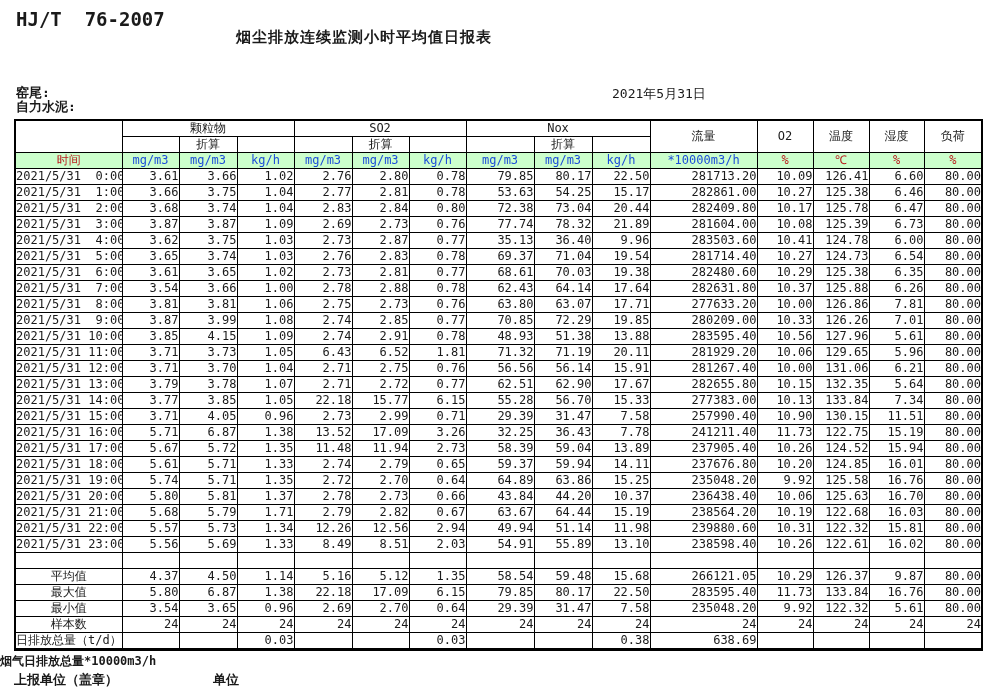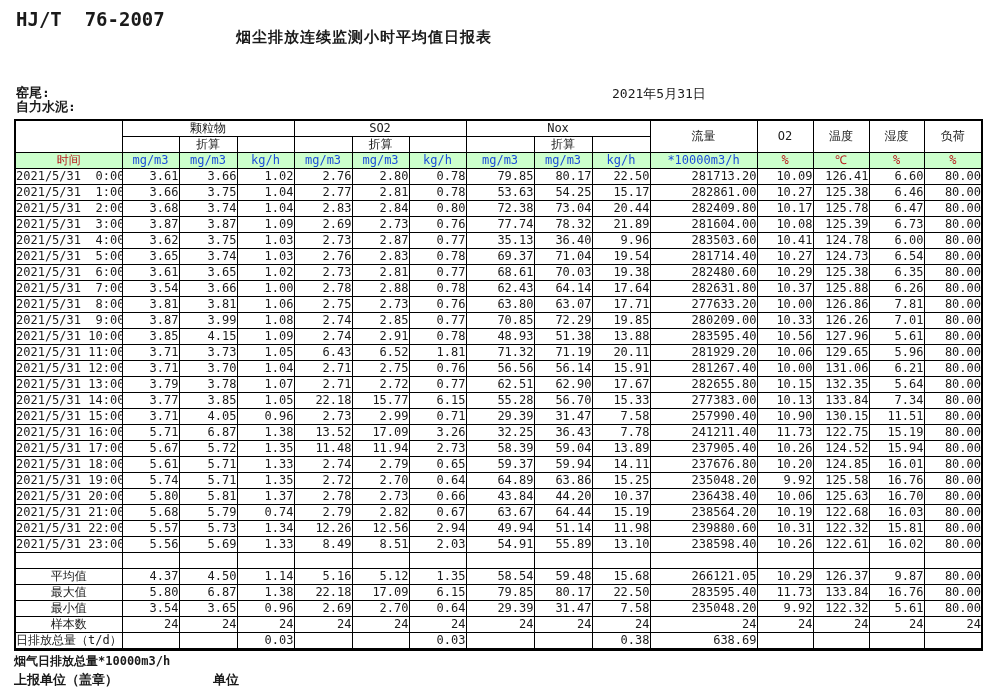--- a/index.html
+++ b/index.html
@@ -23,21 +23,21 @@
     height:15px;line-height:15px;padding:0;overflow:hidden;white-space:pre;
   }
   .report thead th{text-align:center;}
   .green-row th{background:#CCFFCC;}
   .accent{color:#b91c1c;}
   .unit{color:#1d4ed8;}
   .c-time{text-align:right;padding-right:4px;}
   .c-num{text-align:right;padding-right:5px;}
   .c-label{text-align:center;padding-right:4px;}
   .c-label-left{text-align:right;padding-left:2px;}
-  .footer-note{left:14px;top:653px;font-size:12px;font-weight:bold;white-space:pre;text-align:center;}
+  .footer-note{left:0;top:653px;font-size:12px;font-weight:bold;white-space:pre;text-align:center;}
   .footer-report{left:14px;top:671px;font-size:13px;font-weight:bold;white-space:pre;}
   .footer-unit{left:213px;top:671px;font-size:13px;font-weight:bold;white-space:pre;}
 </style>
 </head>
 <body>
 
 <div class="abs std-code">HJ/T  76-2007</div>
 <div class="abs page-title">烟尘排放连续监测小时平均值日报表</div>
 <div class="abs company-line">自力水泥:</div>
 <div class="abs kiln-line">窑尾:</div>
@@ -457,21 +457,21 @@
         <td class="c-num">236438.40</td>
         <td class="c-num">10.06</td>
         <td class="c-num">125.63</td>
         <td class="c-num">16.70</td>
         <td class="c-num">80.00</td>
       </tr>
       <tr>
         <td class="c-time">2021/5/31 21:00</td>
         <td class="c-num">5.68</td>
         <td class="c-num">5.79</td>
-        <td class="c-num">0.74</td>
+        <td class="c-num">1.71</td>
         <td class="c-num">2.79</td>
         <td class="c-num">2.82</td>
         <td class="c-num">0.67</td>
         <td class="c-num">63.67</td>
         <td class="c-num">64.44</td>
         <td class="c-num">15.19</td>
         <td class="c-num">238564.20</td>
         <td class="c-num">10.19</td>
         <td class="c-num">122.68</td>
         <td class="c-num">16.03</td>

